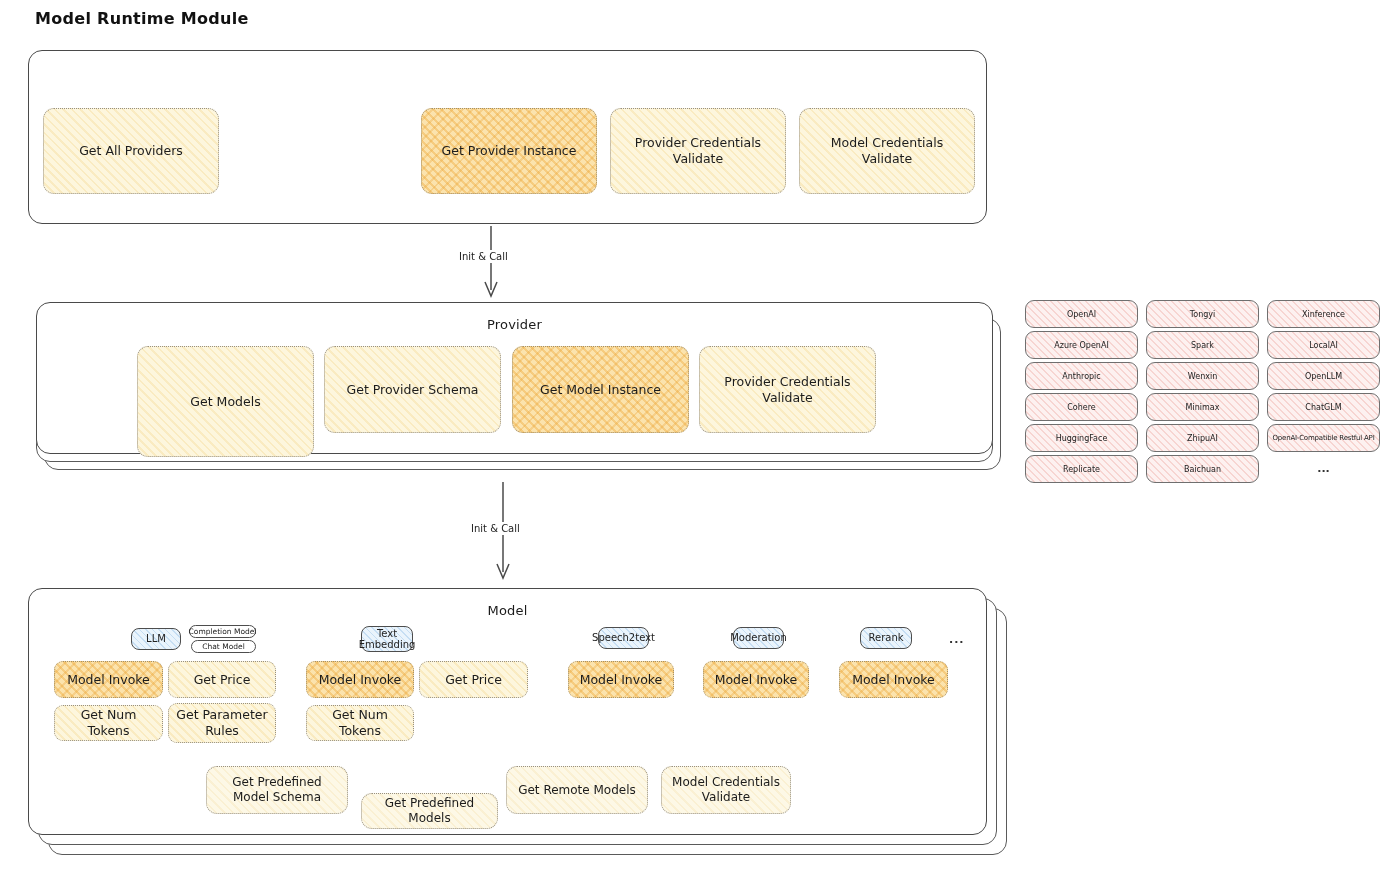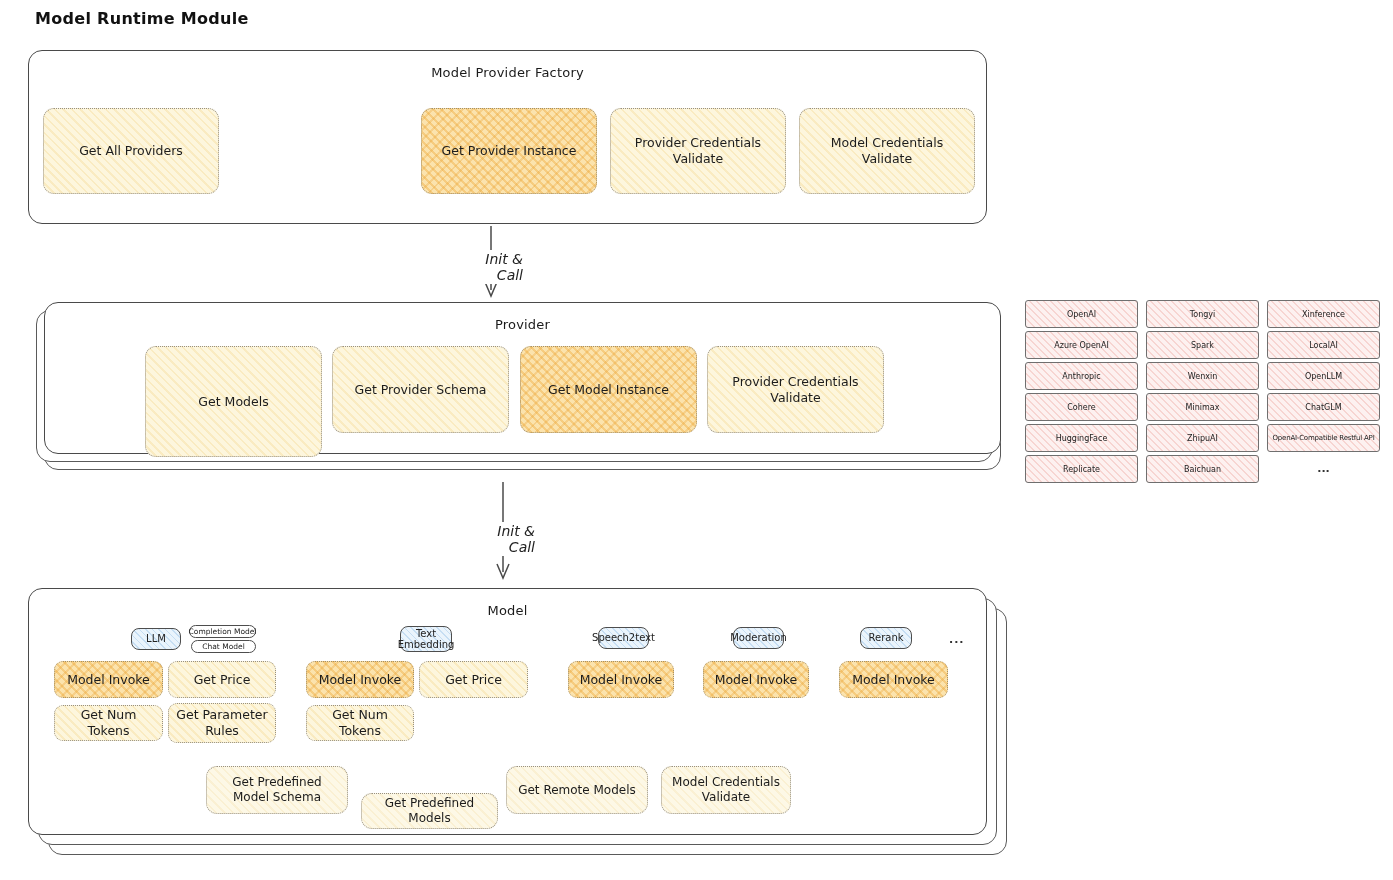--- a/index.html
+++ b/index.html
@@ -41,21 +41,21 @@
     background-color:#fdf8e6;
     background-image:repeating-linear-gradient(45deg, rgba(240,205,120,.18) 0 1.6px, rgba(0,0,0,0) 1.6px 6px);
   }
   
   .pgrid{
     position:absolute;left:1025px;top:300px;display:grid;
     grid-template-columns:repeat(3,113px);column-gap:8px;row-gap:3px;
   }
   .pchip{
     height:26px;display:flex;align-items:center;justify-content:center;
-    border:1.3px solid #6f6f6f;border-radius:3px;font-size:8px;color:#222;
+    border:1.3px solid #6f6f6f;border-radius:9px;font-size:8px;color:#222;
     white-space:nowrap;
     background-color:#fdf1f0;
     background-image:repeating-linear-gradient(45deg, rgba(229,128,118,.25) 0 1.4px, rgba(0,0,0,0) 1.4px 5px);
   }
   .pchip.tight{font-size:7px;letter-spacing:-.2px;}
   .pchip.plain{background:none;border:none;font-size:11px;font-weight:bold;color:#333;}
   
   .btag{
     position:absolute;display:flex;align-items:center;justify-content:center;
     text-align:center;border:1.2px solid #4d4d4d;border-radius:8px;
@@ -66,50 +66,49 @@
   .wtag{
     position:absolute;display:flex;align-items:center;justify-content:center;
     border:1.1px solid #4d4d4d;border-radius:7px;font-size:7.5px;color:#222;
     background:#fff;white-space:nowrap;box-sizing:border-box;
   }
   .ellipsis{
     position:absolute;font-size:11px;font-weight:bold;color:#333;letter-spacing:1px;
   }
   
   .arrow-label{
-    position:absolute;width:64px;text-align:right;background:#ffffff;
-    font-size:14px;color:#222;z-index:3;padding:1px 0;font-style:italic;
+    position:absolute;width:64px;text-align:left;background:#ffffff;
+    font-size:10px;color:#222;z-index:3;padding:1px 0;
   }
   svg.arrow{position:absolute;z-index:2;}
 </style>
 </head>
 <body>
 
 <div id="canvas">
 
   <div class="abs page-title">Model Runtime Module</div>
 
   <div class="frame" style="left:28px;top:50px;width:957px;height:172px;">
-    <div class="section-title">Model Provider Factory</div>
     <div class="ybox" style="left:14px;top:57px;width:176px;height:86px;">Get All Providers</div>
     <div class="ybox hl" style="left:392px;top:57px;width:176px;height:86px;">Get Provider Instance</div>
     <div class="ybox" style="left:581px;top:57px;width:176px;height:86px;">Provider Credentials Validate</div>
     <div class="ybox" style="left:770px;top:57px;width:176px;height:86px;">Model Credentials Validate</div>
   </div>
 
   <svg class="arrow" style="left:483px;top:226px;" width="16" height="72">
     <line x1="8" y1="0" x2="8" y2="64" stroke="#4a4a4a" stroke-width="1.5"></line>
     <polyline points="2,56 8,70 14,56" fill="none" stroke="#4a4a4a" stroke-width="1.5"></polyline>
   </svg>
   <div class="arrow-label" style="left:459px;top:250px;">Init &amp; Call</div>
 
   <div class="abs" style="left:28px;top:302px;width:990px;height:170px;">
     <div class="layer" style="left:16px;top:16px;width:955px;height:150px;"></div>
     <div class="layer" style="left:8px;top:8px;width:955px;height:150px;"></div>
-    <div class="frame" style="left:16px;top:0;width:955px;height:150px;">
+    <div class="frame" style="left:8px;top:0;width:955px;height:150px;">
       <div class="section-title">Provider</div>
       <div class="ybox" style="left:100px;top:43px;width:177px;height:111px;">Get Models</div>
       <div class="ybox" style="left:287px;top:43px;width:177px;height:87px;">Get Provider Schema</div>
       <div class="ybox hl" style="left:475px;top:43px;width:177px;height:87px;">Get Model Instance</div>
       <div class="ybox" style="left:662px;top:43px;width:177px;height:87px;">Provider Credentials Validate</div>
     </div>
   </div>
 
   <div class="pgrid">
     <div class="pchip">OpenAI</div>
@@ -140,21 +139,21 @@
 
   <div class="abs" style="left:28px;top:588px;width:990px;height:268px;">
     <div class="layer" style="left:20px;top:20px;width:957px;height:245px;"></div>
     <div class="layer" style="left:10px;top:10px;width:957px;height:245px;"></div>
     <div class="frame" style="left:0;top:0;width:957px;height:245px;">
       <div class="section-title">Model</div>
 
       <div class="btag" style="left:102px;top:39px;width:50px;height:22px;">LLM</div>
       <div class="wtag" style="left:160px;top:36px;width:67px;height:13px;">Completion Model</div>
       <div class="wtag" style="left:162px;top:51px;width:65px;height:13px;">Chat Model</div>
-      <div class="btag" style="left:371px;top:37px;width:52px;height:26px;padding:1px 7px;">Text Embedding</div>
+      <div class="btag" style="left:332px;top:37px;width:52px;height:26px;padding:1px 7px;">Text Embedding</div>
       <div class="btag" style="left:569px;top:38px;width:51px;height:22px;">Speech2text</div>
       <div class="btag" style="left:704px;top:38px;width:51px;height:22px;">Moderation</div>
       <div class="btag" style="left:831px;top:38px;width:52px;height:22px;">Rerank</div>
       <div class="ellipsis" style="left:920px;top:44px;">...</div>
 
       <div class="ybox hl" style="left:25px;top:72px;width:109px;height:37px;border-radius:9px;">Model Invoke</div>
       <div class="ybox" style="left:139px;top:72px;width:108px;height:37px;border-radius:9px;">Get Price</div>
       <div class="ybox hl" style="left:277px;top:72px;width:108px;height:37px;border-radius:9px;">Model Invoke</div>
       <div class="ybox" style="left:390px;top:72px;width:109px;height:37px;border-radius:9px;">Get Price</div>
       <div class="ybox hl" style="left:539px;top:72px;width:106px;height:37px;border-radius:9px;">Model Invoke</div>

